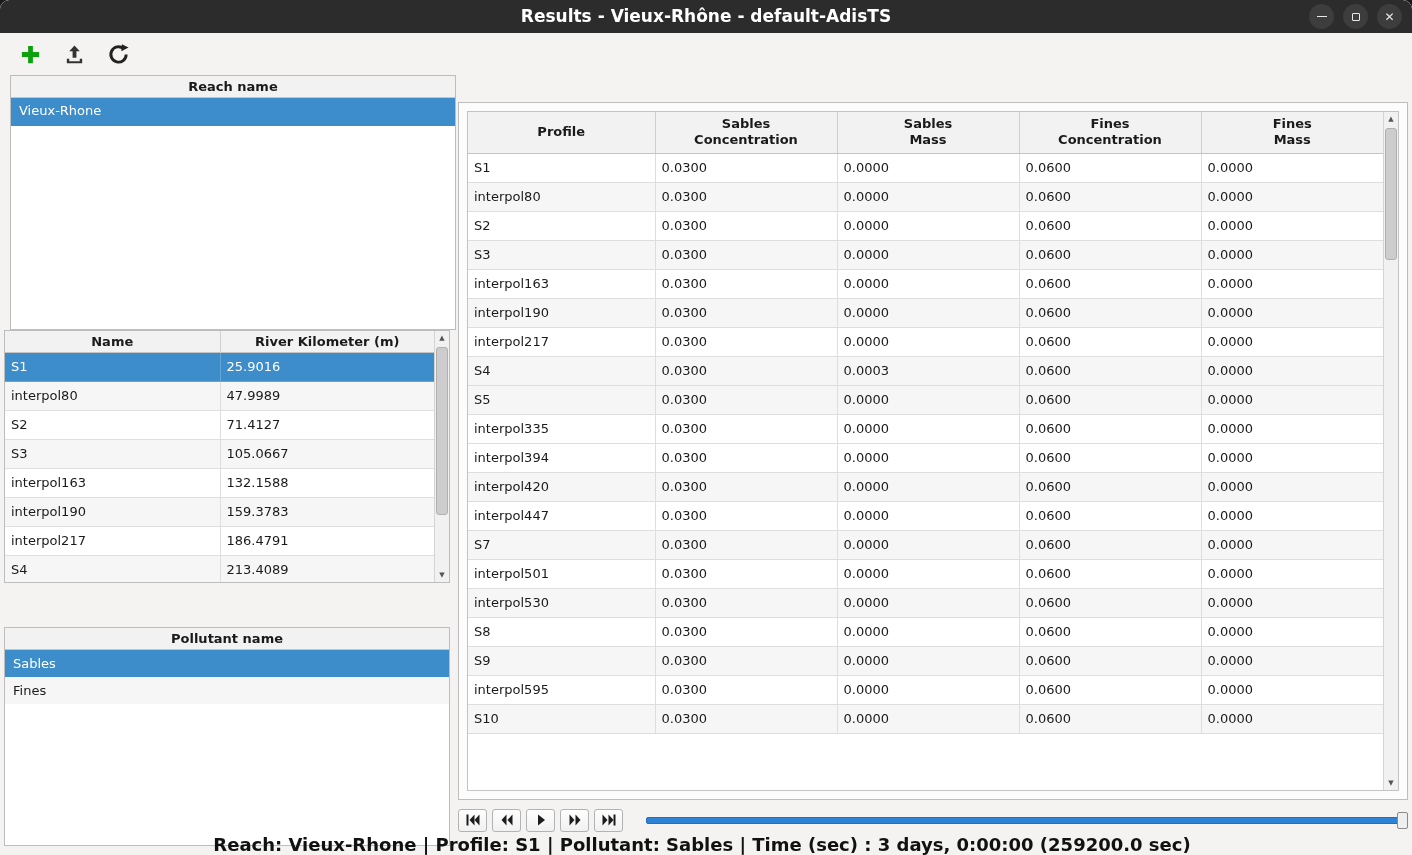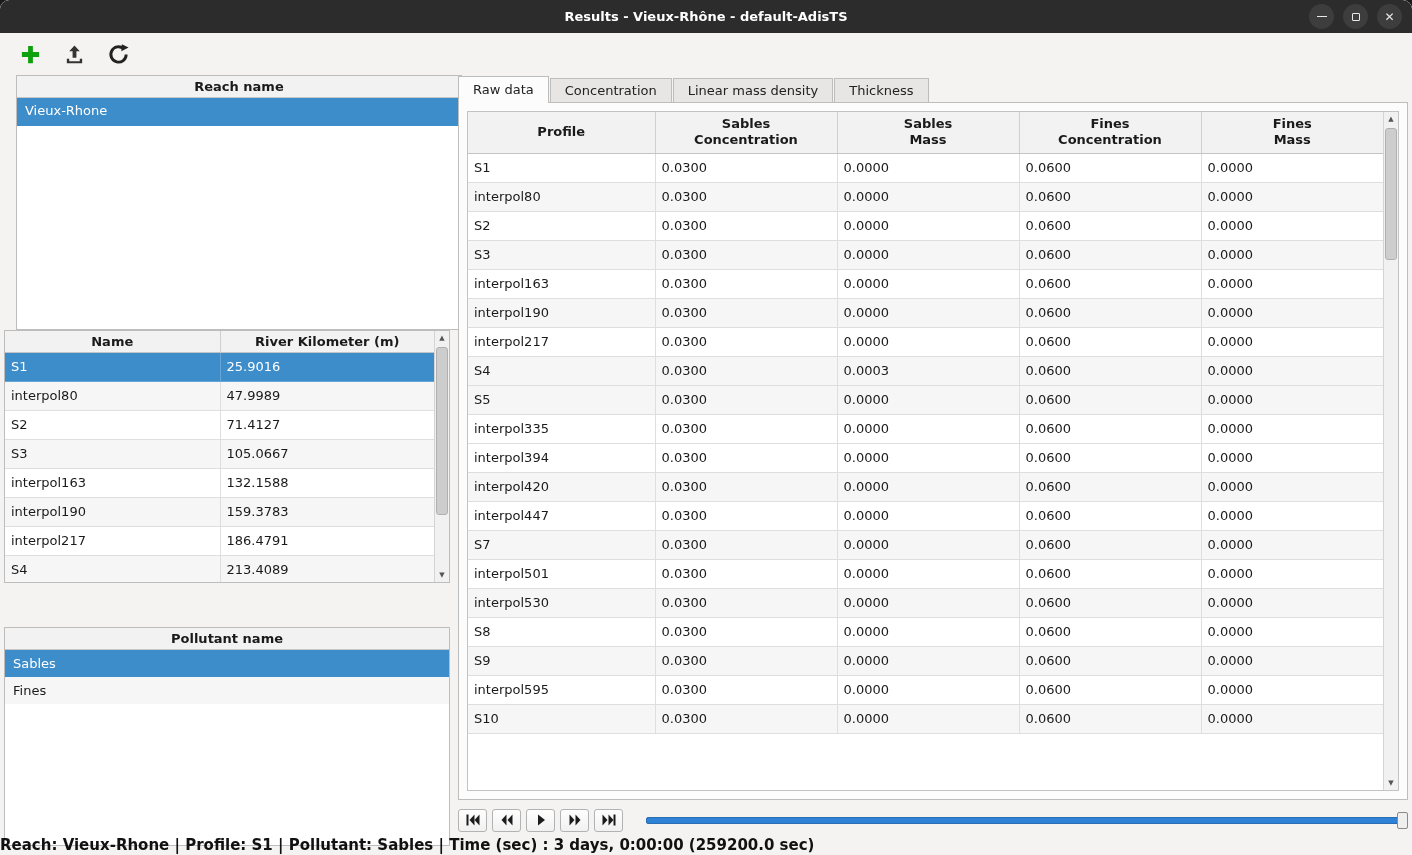--- a/index.html
+++ b/index.html
@@ -4,32 +4,32 @@
 <style>
   * { box-sizing: border-box; margin: 0; padding: 0; }
   html,body { width:1412px; height:855px; background:#1a1a1a; }
   .window {
     position:relative; width:1412px; height:855px;
     background:#f4f3f1; border-radius:9px 9px 0 0; overflow:hidden;
     font-family:"DejaVu Sans","Liberation Sans",sans-serif; font-size:13px; color:#1a1a1a;
   }
   
   .titlebar { position:absolute; top:0; left:0; right:0; height:33px; background:#2c2c2c; border-radius:9px 9px 0 0; }
-  .titlebar .title { position:absolute; left:0; right:0; top:0; height:33px; line-height:33px; text-align:center; color:#ffffff; font-weight:bold; font-size:13px; }
+  .titlebar .title { position:absolute; left:0; right:0; top:0; height:33px; line-height:33px; text-align:center; color:#ffffff; font-weight:bold; font-size:17px; }
   .win-controls { position:absolute; right:10px; top:4px; display:flex; gap:9px; }
   .win-btn { width:25px; height:25px; border-radius:50%; background:#3d3d3d; display:flex; align-items:center; justify-content:center; color:#e8e8e8; cursor:default; }
   .glyph-min { display:block; width:10px; height:0; border-top:1.4px solid #e8e8e8; }
   .glyph-max { display:block; width:8px; height:8px; border:1.4px solid #e8e8e8; border-radius:1px; }
   .glyph-close { font-size:12px; line-height:12px; }
   
   .toolbar { position:absolute; top:33px; left:0; right:0; height:42px; display:flex; align-items:center; padding-left:17px; gap:18px; }
   .tool-btn { width:26px; height:26px; border:none; background:transparent; display:flex; align-items:center; justify-content:center; padding:0; }
   
   .panel { position:absolute; background:#ffffff; border:1px solid #bdbdbd; overflow:hidden; }
-  .reach-panel    { left:16px; top:75px;  width:446px; height:255px; }
+  .reach-panel    { left:10px; top:75px;  width:446px; height:255px; }
   .profiles-panel { left:4px; top:330px; width:446px; height:253px; }
   .pollutant-panel{ left:4px; top:583px; width:446px; height:219px;margin-top:44px; }
   .panel-header { height:22px; line-height:21px; text-align:center; font-weight:bold; background:#f2f2f2; border-bottom:1px solid #c6c6c6; }
   .list-item { height:28px; line-height:26px; padding:0 8px; }
   .pollutant-panel .list-item { height:27px; line-height:27px; }
   .list-item.selected { background:#3d8dca; color:#fff; }
   .list-item.alt { background:#f6f6f6; }
   
   table.grid { border-collapse:collapse; table-layout:fixed; background:#fff; }
   .grid th { background:#f2f2f2; font-weight:bold; text-align:center; border-right:1px solid #cfcfcf; border-bottom:1px solid #c4c4c4; padding:2px 6px; }
@@ -53,21 +53,21 @@
   .table-wrap { position:absolute; left:8px; top:8px; width:932px; height:680px; border:1px solid #c3c3c3; overflow:hidden; background:#fff; }
   #main-table { width:915px; }
   #main-table th { height:41px; white-space:pre-line; vertical-align:middle; line-height:16px; }
   
   .playbar { position:absolute; left:458px; top:808px; right:4px; height:24px; display:flex; align-items:center; }
   .pb-btn { width:29px; height:23px; margin-right:5px; display:flex; align-items:center; justify-content:center; background:linear-gradient(#fefefe,#f1f1f1); border:1px solid #b3b3b3; border-radius:3px; padding:0; }
   .slider { position:relative; margin-left:18px; flex:1; height:20px; }
   .slider-track { position:absolute; left:0; right:0; top:7px; height:7px; background:#2e82d6; border:1px solid #2a6db3; border-radius:2px; }
   .slider-handle { position:absolute; right:0; top:2px; width:11px; height:17px; background:#efefef; border:1px solid #8a8a8a; border-radius:2px; }
   
-  .statusbar { position:absolute; left:0; right:0; bottom:0; height:21px; display:flex; justify-content:flex-start; align-items:center; padding-right:8px; font-weight:bold; font-size:15px; color:#111; }
+  .statusbar { position:absolute; left:0; right:0; bottom:0; height:21px; display:flex; justify-content:center; align-items:center; padding-right:8px; font-weight:bold; font-size:18px; color:#111; }
 </style>
 </head>
 <body>
 
 <div class="window">
 
   <div class="titlebar">
     <div class="title">Results - Vieux-Rhône - default-AdisTS</div>
     <div class="win-controls">
       <div class="win-btn">
@@ -164,26 +164,20 @@
   </div>
 
   <div class="panel pollutant-panel">
     <div class="panel-header">Pollutant name</div>
     <div id="pollutant-list">
         <div class="list-item selected">Sables</div>
         <div class="list-item alt">Fines</div>
       </div>
   </div>
 
-  <div class="tabbar" id="tabbar">
-      <div class="tab active">Raw data</div>
-      <div class="tab">Concentration</div>
-      <div class="tab">Linear mass density</div>
-      <div class="tab">Thickness</div>
-    </div>
 
   <div class="tabpane">
     <div class="table-wrap">
       <table class="grid" id="main-table">
         <colgroup>
           <col style="width:187px">
             <col style="width:182px">
             <col style="width:182px">
             <col style="width:182px">
             <col style="width:182px">

